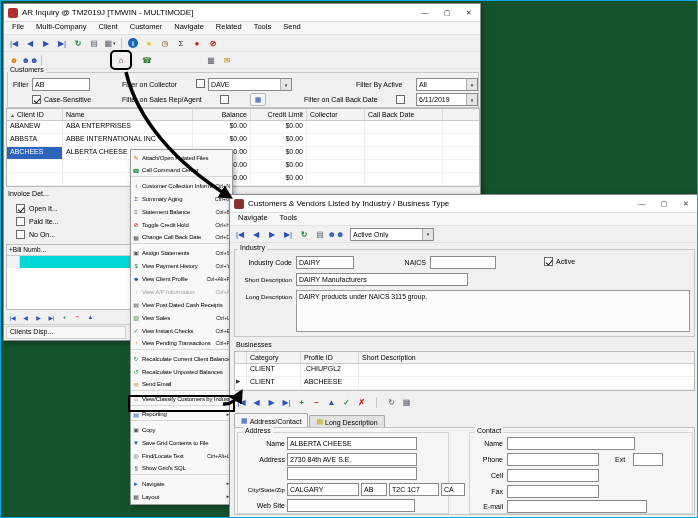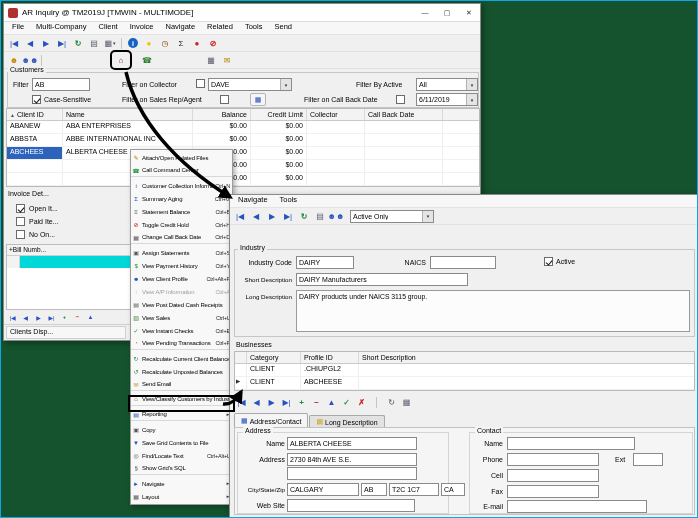--- a/index.html
+++ b/index.html
@@ -86,21 +86,21 @@
       </span>
     </div>
     <div class="menubar">
 
         <span class="menu-item">File</span>
 
         <span class="menu-item">Multi-Company</span>
 
         <span class="menu-item">Client</span>
 
-        <span class="menu-item">Invoice</span>
+        <span class="menu-item">Customer</span>
 
         <span class="menu-item">Navigate</span>
 
         <span class="menu-item">Related</span>
 
         <span class="menu-item">Tools</span>
 
         <span class="menu-item">Send</span>
 
     </div>
@@ -572,20 +572,29 @@
       <div class="mi">
         <span class="mi-icon" style="color: rgb(85, 85, 85);">▦</span>
         <span class="mi-label">Layout</span>
         <span class="mi-short"></span>
         <span class="mi-sub show">►</span>
       </div>
 
   </div>
 
   <div class="win" style="left:228px;top:193px;width:469px;height:324px;z-index:30;overflow:hidden">
+    <div class="titlebar">
+      <span class="app-icon" style="background:#8a3030"></span>
+      <span class="title">Customers &amp; Vendors Listed by  Industry / Business Type</span>
+      <span class="winbtns">
+        <span class="winbtn">—</span>
+        <span class="winbtn">▢</span>
+        <span class="winbtn">✕</span>
+      </span>
+    </div>
     <div class="menubar">
 
         <span class="menu-item">Navigate</span>
 
         <span class="menu-item">Tools</span>
 
     </div>
     <div class="toolbar">
 
         <span class="tbtn">

